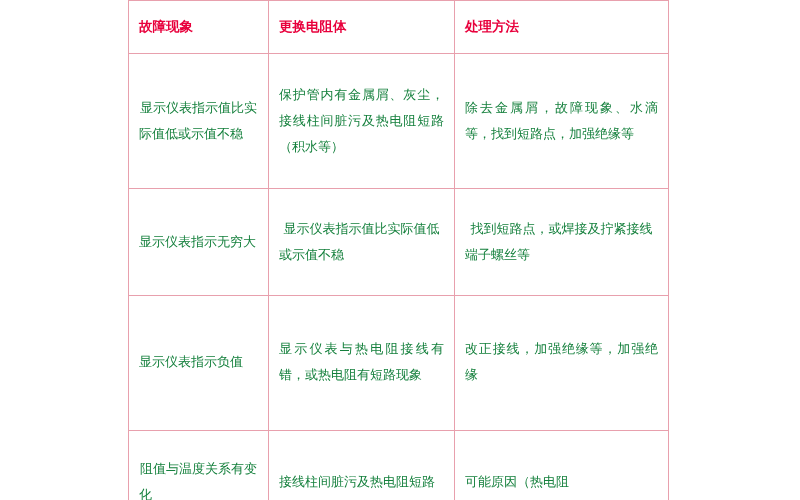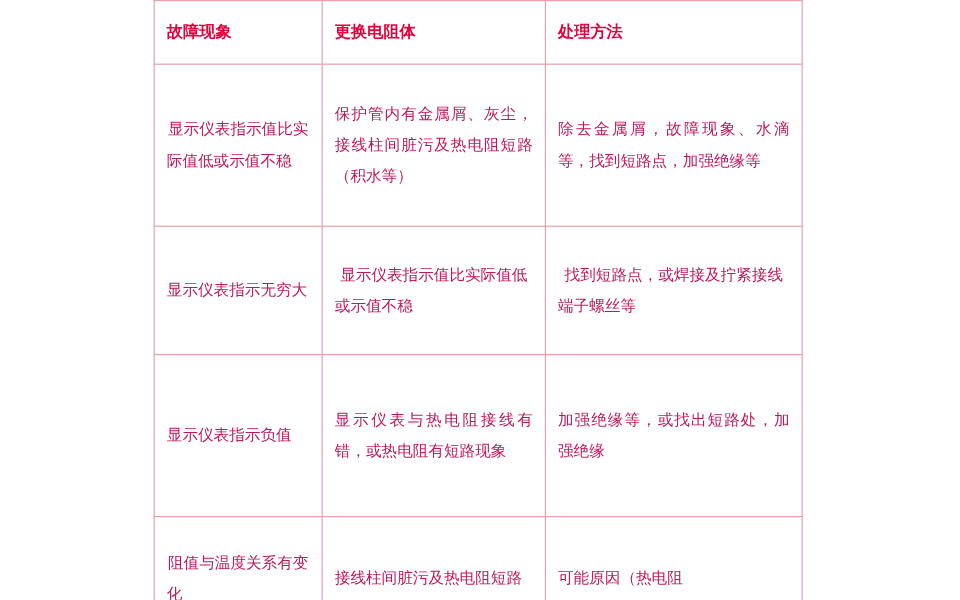--- a/index.html
+++ b/index.html
@@ -29,21 +29,21 @@
   table.fault-table col.c2 { width: 186px; }
   table.fault-table col.c3 { width: 214px; }
 
   table.fault-table th,
   table.fault-table td {
     border: 1px solid #e8a0ad;
     vertical-align: middle;
     padding: 8px 10px;
     font-size: 13px;
     line-height: 2.0;
-    color: #be185d;
+    color: #15803d;
     background: #ffffff;
   }
   table.fault-table thead th {
     height: 44px;
     padding-top: 4px;
     padding-bottom: 4px;
     color: #e8003c;
     font-weight: bold;
     text-align: left;
     font-size: 13.5px;
@@ -55,21 +55,21 @@
   }
   table.fault-table tbody td.col-cause,
   table.fault-table tbody td.col-fix {
     text-indent: 0;
   }
   table.fault-table tbody td.col-fault {
     text-align: center;
   }
   table.fault-table tbody tr.r1 td { height: 118px; }
   table.fault-table tbody tr.r2 td { height: 90px; text-align: center; }
-  table.fault-table tbody tr.r3 td { height: 118px; }
+  table.fault-table tbody tr.r3 td { height: 118px; font-family: Liberation Mono, monospace; }
   table.fault-table tbody tr.r4 td { height: 86px; }
 
   .cell-text {
     display: block;
     white-space: pre-line;
   }
 </style>
 </head>
 <body>
 
@@ -112,21 +112,21 @@
         </td>
       </tr>
       <tr class="r3">
         <td class="col-fault">
           <span class="cell-text">显示仪表指示负值</span>
         </td>
         <td class="col-cause">
           <span class="cell-text">显示仪表与热电阻接线有错，或热电阻有短路现象</span>
         </td>
         <td class="col-fix">
-          <span class="cell-text">加强绝缘等，或找出短路处，加强绝缘</span>
+          <span class="cell-text">改正接线，加强绝缘等，加强绝缘</span>
         </td>
       </tr>
       <tr class="r4">
         <td class="col-fault">
           <span class="cell-text">阻值与温度关系有变化</span>
         </td>
         <td class="col-cause">
           <span class="cell-text">接线柱间脏污及热电阻短路</span>
         </td>
         <td class="col-fix">

